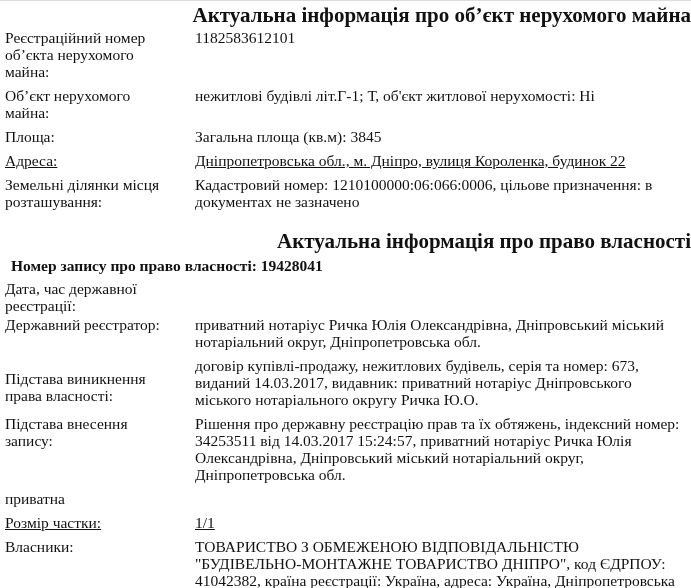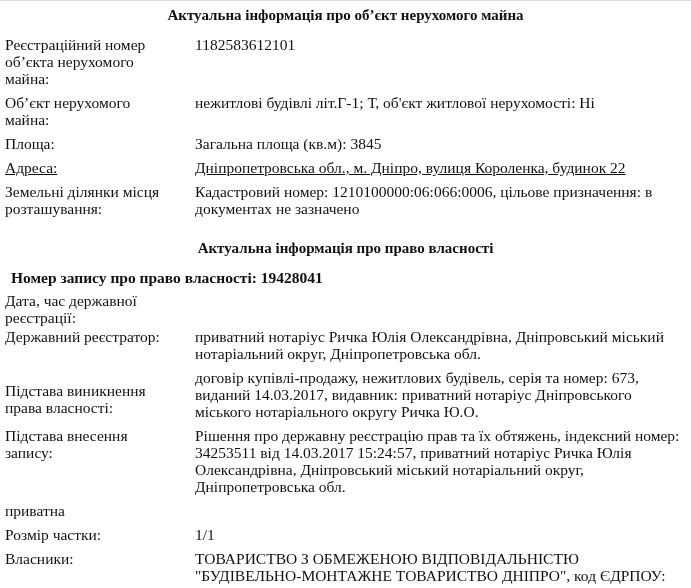--- a/index.html
+++ b/index.html
@@ -13,25 +13,25 @@
       overflow: hidden;
       position: relative;
       font-family: "Liberation Serif", "DejaVu Serif", serif;
       color: #111111;
       font-size: 15.5px;
       line-height: 17px;
       border-top: 1px solid #dcdcdc;
       box-sizing: border-box;
     }
     .section-title {
-      text-align: center;
+      text-align: right;
       font-weight: bold;
-      font-size: 15px;
+      font-size: 21px;
       line-height: 18px;
-      margin: 12px;
+      margin: 0;
     }
     .record-heading {
       font-weight: bold;
       font-size: 15.5px;
       line-height: 18px;
       margin: 0;
       padding-left: 11px;
     }
     .row {
       display: flex;
@@ -100,21 +100,21 @@
 
     <div class="row" style="margin-top:7px;">
       <div class="label" style="width:160px;flex-basis:160px;margin-right:30px;">Підстава внесення запису:</div>
       <div class="value">Рішення про державну реєстрацію прав та їх обтяжень, індексний номер: 34253511 від 14.03.2017 15:24:57, приватний нотаріус Ричка Юлія Олександрівна, Дніпровський міський нотаріальний округ, Дніпропетровська обл.</div>
     </div>
 
     <div class="row" style="margin-top:7px;">
       <div class="value">приватна</div>
     </div>
 
-    <div class="row" style="margin-top:7px;">
+    <div class="row" style="margin-top:7px;text-decoration:underline;">
       <div class="label">Розмір частки:</div>
       <div class="value">1/1</div>
     </div>
 
     <div class="row" style="margin-top:7px;">
       <div class="label">Власники:</div>
       <div class="value">ТОВАРИСТВО З ОБМЕЖЕНОЮ ВІДПОВІДАЛЬНІСТЮ "БУДІВЕЛЬНО-МОНТАЖНЕ ТОВАРИСТВО ДНІПРО", код ЄДРПОУ: 41042382, країна реєстрації: Україна, адреса: Україна, Дніпропетровська обл., м. Дніпро, вул. Крюкова, буд. 45, прим. 180,</div>
     </div>
   </div>
 

